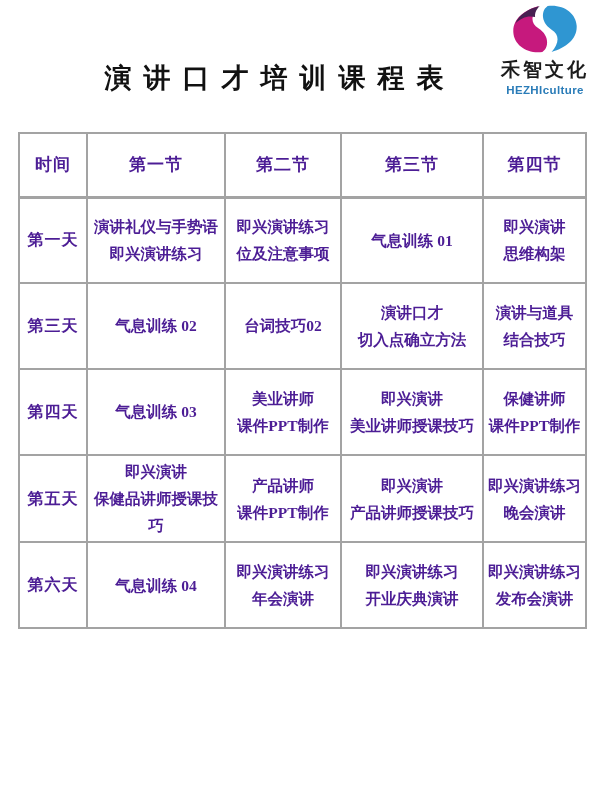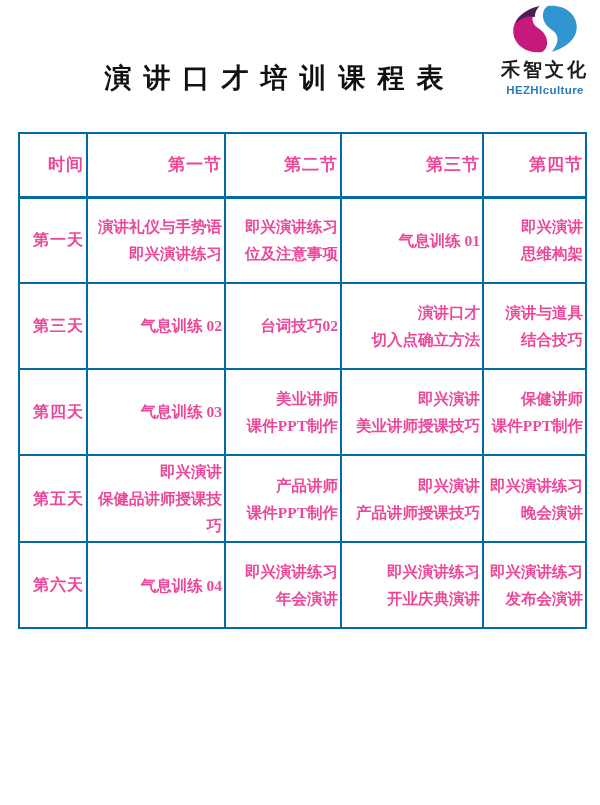--- a/index.html
+++ b/index.html
@@ -21,22 +21,22 @@
     position:absolute; left:55px; top:60px; width:450px; text-align:center;
     font-size:27px; font-weight:700; letter-spacing:12px; color:#111; white-space:nowrap;
   }
 
   
   table.schedule {
     position:absolute; left:18px; top:132px; width:567px;
     border-collapse:collapse; table-layout:fixed;
   }
   table.schedule th, table.schedule td {
-    border:2px solid #0369a1; text-align:right; vertical-align:middle;
-    color:#ec4899; padding:2px;
+    border:2px solid #a3a3a3; text-align:center; vertical-align:middle;
+    color:#4c1d95; padding:2px;
   }
   table.schedule thead th {
     height:64px; font-size:17px; font-weight:700; letter-spacing:1px;
     border-bottom-width:3px;
   }
   table.schedule tbody td { height:86px; font-size:15.5px; font-weight:700; line-height:1.75; }
   table.schedule tbody td.day { font-size:16px; letter-spacing:1px;font-family:Liberation Serif, serif; }
   .cell { white-space:pre-line; }
 
   

